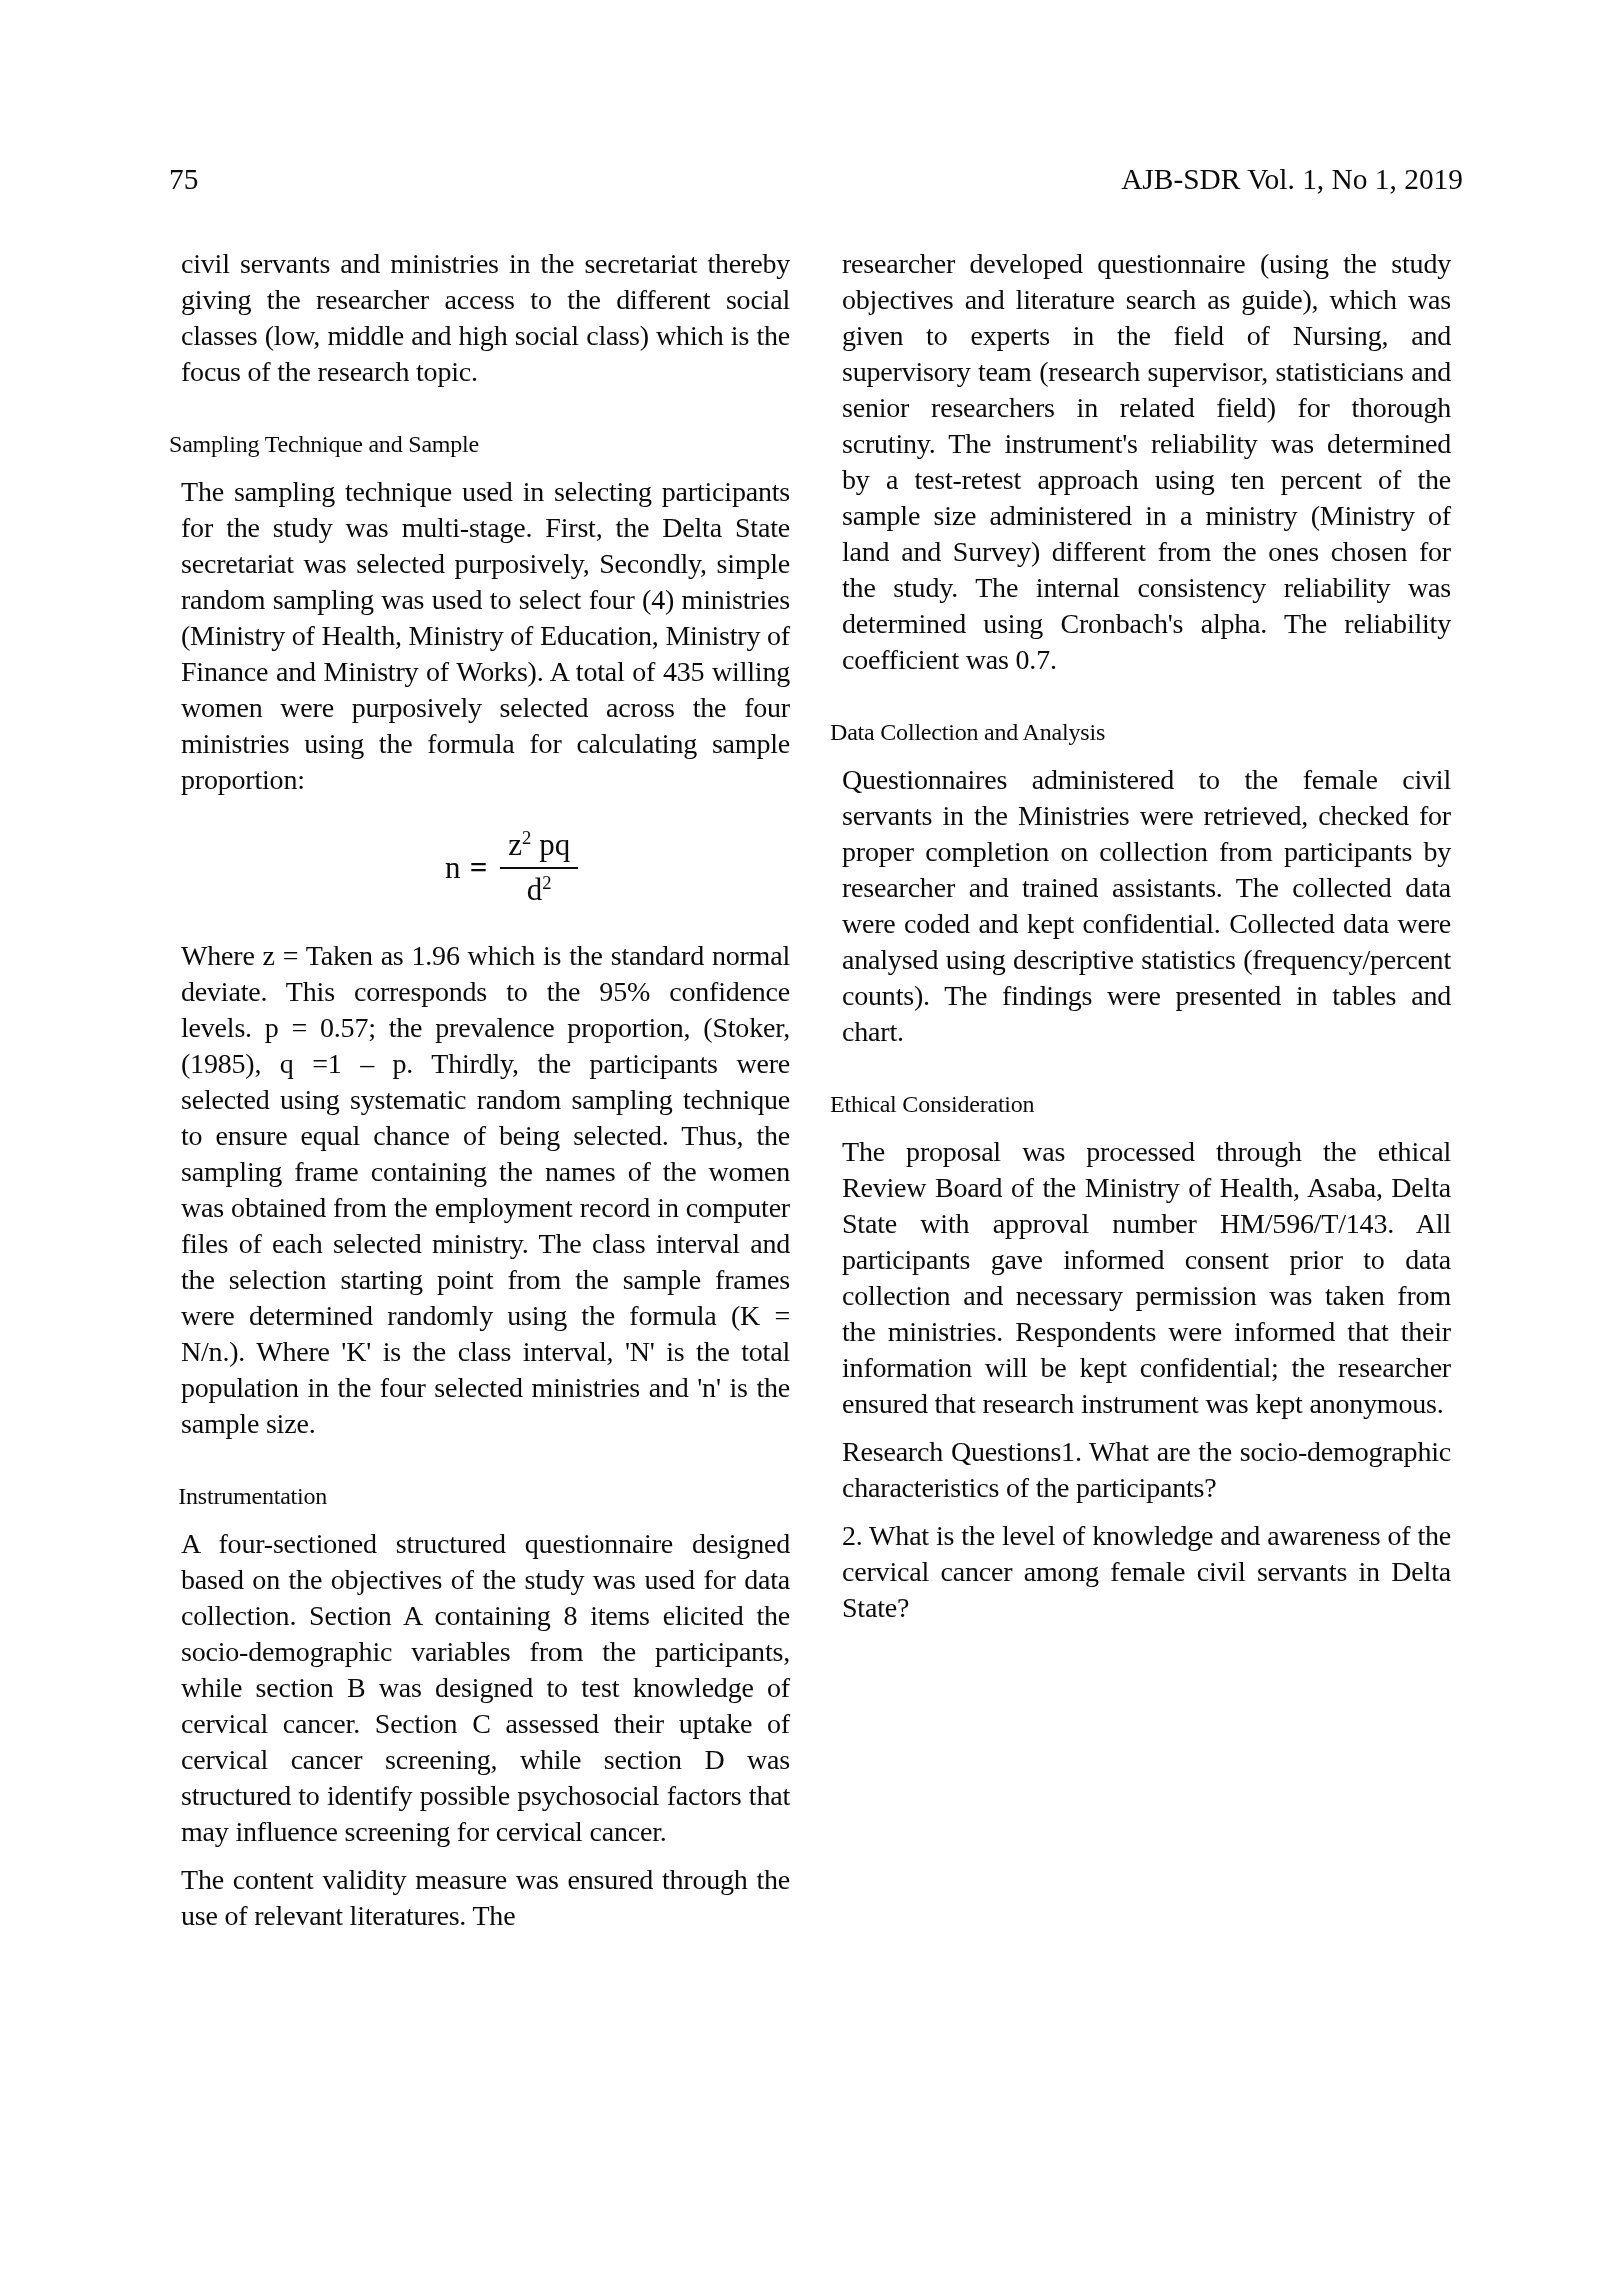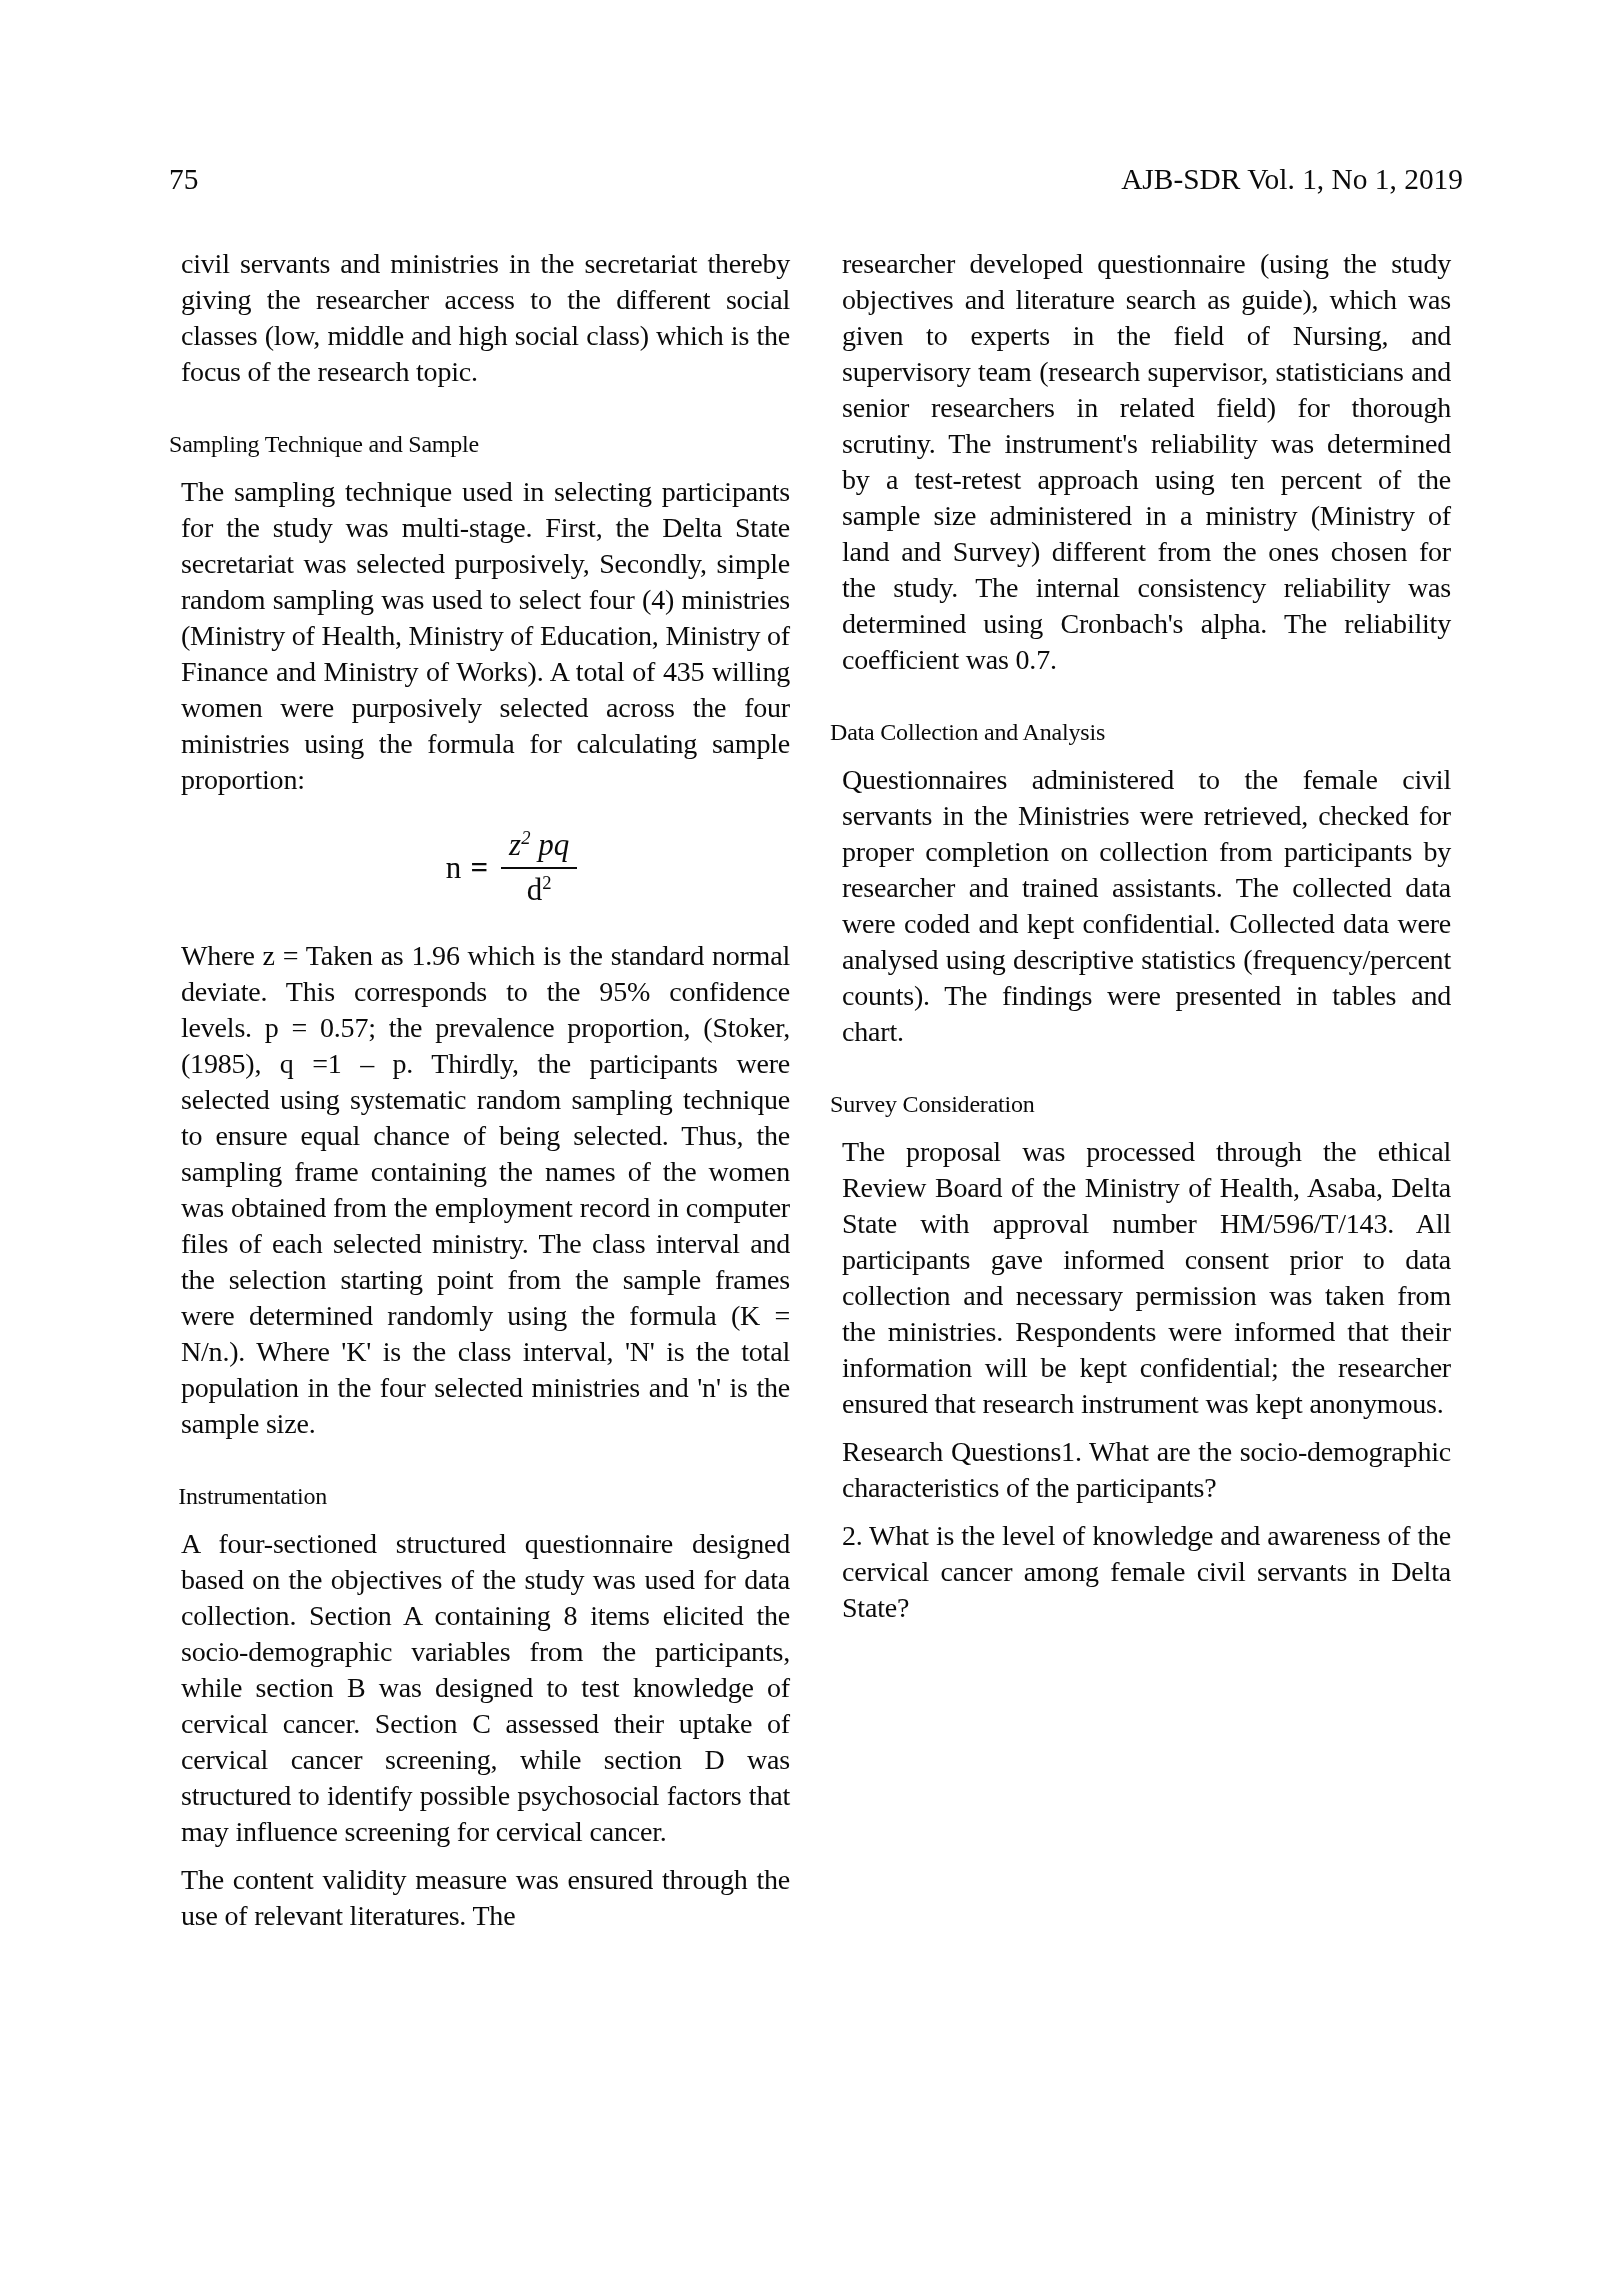--- a/index.html
+++ b/index.html
@@ -35,21 +35,21 @@
   .heading.indent { padding-left:9.2px; }
   .gap-top { margin-top:36px; }
   .formula {
     margin:30px 0 31px; padding-left:52px;
     display:flex; justify-content:center; align-items:center;
     font-size:31px; line-height:1.1; text-align:center;
     letter-spacing:0;
   }
   .f-eq { font-weight:bold; margin:0 13px 0 9.2px; }
   .f-frac { display:inline-flex; flex-direction:column; align-items:center; }
-  .f-num { padding:0 7.9px 5.2px; border-bottom:2px solid #0b0b0b;font-style:italic; }
+  .f-num { padding:0 7.9px 5.2px; border-bottom:2px solid #0b0b0b; }
   .f-den { padding-top:3.9px; }
   .f-rest { margin-left:7.9px; }
   sup { font-size:60%; line-height:0; }
 </style>
 </head>
 <body>
 
 <div class="page">
 
   <div class="header-row">
@@ -80,21 +80,21 @@
       <p>A four-sectioned structured questionnaire designed based on the objectives of the study was used for data collection. Section A containing 8 items elicited the socio-demographic variables from the participants, while section B was designed to test knowledge of cervical cancer. Section C assessed their uptake of cervical cancer screening, while section D was structured to identify possible psychosocial factors that may influence screening for cervical cancer.</p>
       <p>The content validity measure was ensured through the use of relevant literatures. The</p>
     </section>
 
     <section class="col">
       <p>researcher developed questionnaire (using the study objectives and literature search as guide), which was given to experts in the field of Nursing, and supervisory team (research supervisor, statisticians and senior researchers in related field) for thorough scrutiny. The instrument's reliability was determined by a test-retest approach using ten percent of the sample size administered in a ministry (Ministry of land and Survey) different from the ones chosen for the study. The internal consistency reliability was determined using Cronbach's alpha. The reliability coefficient was 0.7.</p>
 
       <h2 class="heading">Data Collection and Analysis</h2>
       <p>Questionnaires administered to the female civil servants in the Ministries were retrieved, checked for proper completion on collection from participants by researcher and trained assistants. The collected data were coded and kept confidential. Collected data were analysed using descriptive statistics (frequency/percent counts). The findings were presented in tables and chart.</p>
 
-      <h2 class="heading">Survey Consideration</h2>
+      <h2 class="heading">Ethical Consideration</h2>
       <p>The proposal was processed through the ethical Review Board of the Ministry of Health, Asaba, Delta State with approval number HM/596/T/143. All participants gave informed consent prior to data collection and necessary permission was taken from the ministries. Respondents were informed that their information will be kept confidential; the researcher ensured that research instrument was kept anonymous.</p>
 
       <p class="gap-top">Research Questions1. What are the socio-demographic characteristics of the participants?</p>
       <p>2. What is the level of knowledge and awareness of the cervical cancer among female civil servants in Delta State?</p>
 
 
     </section>
 
   </div>
 </div>

